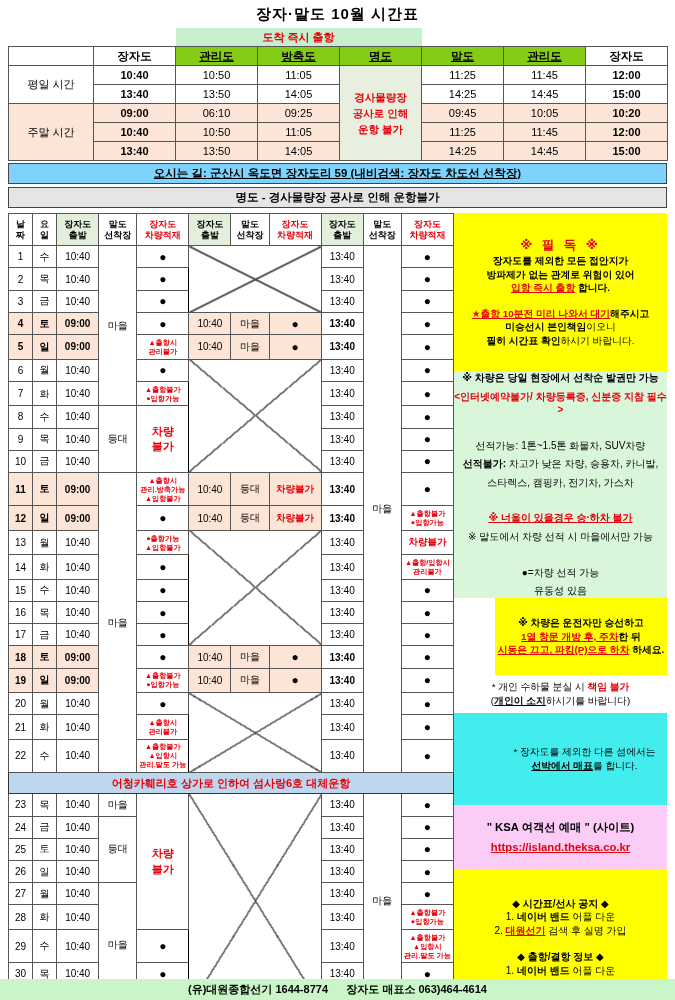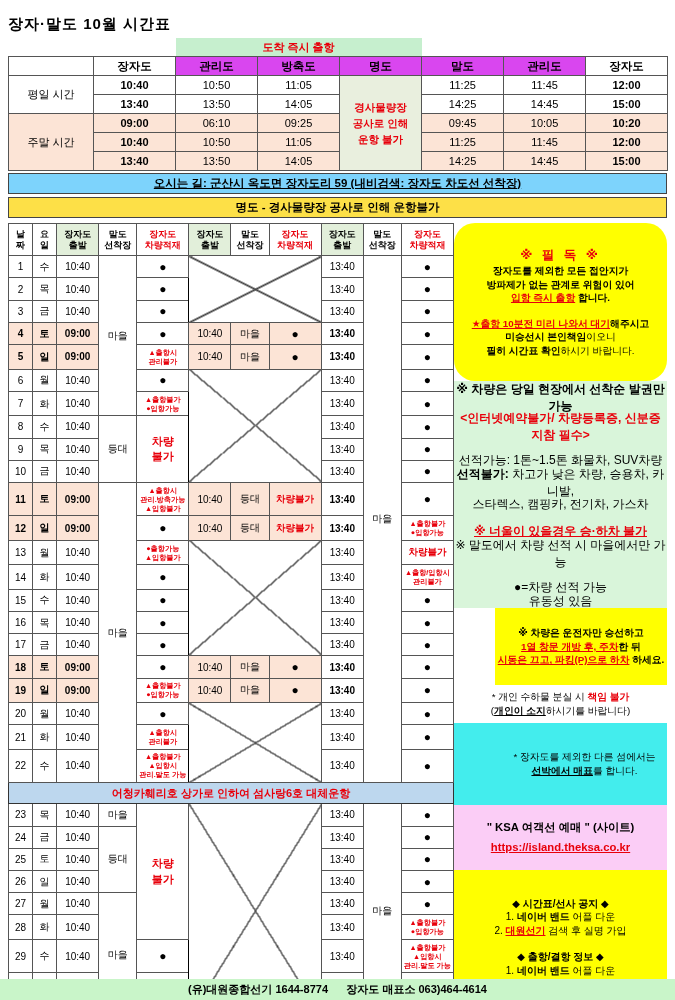--- a/index.html
+++ b/index.html
@@ -1,35 +1,35 @@
 <!DOCTYPE html>
 <html><head>
 <meta charset="utf-8">
 <style>
   html,body{margin:0;padding:0;background:#e9e9e9;}
   .page{width:675px;height:1000px;background:#fff;position:relative;overflow:hidden;
         font-family:"Liberation Sans","DejaVu Sans",sans-serif;color:#000;}
   .inner{padding:3px 8px 0 8px;}
-  .title{font-size:15px;font-weight:bold;margin:12px 0 4px 0;letter-spacing:1px;}
+  .title{font-size:15px;font-weight:bold;text-align:center;margin:2px 0 4px 0;letter-spacing:1px;}
 
   table{border-collapse:collapse;table-layout:fixed;}
 
   
   .toptable{width:659px;}
   .toptable td{border:1px solid #555;text-align:center;font-size:11px;height:18px;padding:0;background:#fff;vertical-align:middle;}
   .toptable .nb{border:none;background:transparent;}
   .toptable .bandg{background:#c6efce;color:#e8000b;font-weight:bold;font-size:11px;border:none;height:15px;}
   .toptable .h{font-weight:bold;font-size:11.5px;}
-  .toptable .g{background:#d946ef;}
+  .toptable .g{background:#84cc16;text-decoration:underline;}
   .toptable .p{background:#fce4d6;}
   .toptable .b{font-weight:bold;}
   .toptable .myeong{background:#e9efde;color:#e8000b;font-weight:bold;font-size:10.5px;white-space:pre-line;line-height:1.55;}
 
   .pinkband{background:#7dd3fc;border:1px solid #444;text-align:center;font-weight:bold;font-size:11.5px;height:19px;line-height:19px;margin-top:2px;text-decoration:underline;}
-  .cyanband{background:#fde047;border:1px solid #444;text-align:center;font-weight:bold;font-size:11.5px;height:19px;line-height:19px;margin-top:3px;}
+  .cyanband{background:#e5e5e5;border:1px solid #444;text-align:center;font-weight:bold;font-size:11.5px;height:19px;line-height:19px;margin-top:3px;}
 
   
   .main{display:flex;margin-top:5px;align-items:stretch;}
   .cal{width:446px;height:795px;border:1.6px solid #000;}
   .cal td{border:1px solid #555;text-align:center;vertical-align:middle;font-size:10px;padding:0 1px;background:#fff;height:19px;}
   .cal .hh{font-weight:bold;font-size:9px;white-space:pre-line;line-height:1.15;height:28px;}
   .cal .hg{background:#e2efda;}
   .cal .hr{color:#e8000b;}
   .cal .b{font-weight:bold;}
   .cal .p{background:#fce4d6;}
@@ -45,21 +45,21 @@
 
   
   .notices{width:213px;display:flex;flex-direction:column;}
   .notice{display:flex;flex-direction:column;justify-content:center;text-align:center;font-size:9.8px;line-height:1.38;overflow:hidden;}
   .notice .nline{min-height:12px;}
   .notice .lg{font-size:12.5px;letter-spacing:3px;min-height:16px;}
   .sb{font-weight:bold;}
   .sr{color:#e8000b;font-weight:bold;}
   .sru{color:#e8000b;font-weight:bold;text-decoration:underline;}
   .sbu{font-weight:bold;text-decoration:underline;}
-  .n-vehicle-rules{font-size:12px;}
+  .n-vehicle-rules{font-size:10px;justify-content:space-between;}
   .n-ksa-booking{font-size:11.3px;line-height:1.7;}
   .n-band-info{font-size:10px;}
 
   .footband{position:absolute;left:0;bottom:0;width:675px;height:21px;background:#c9f5c9;
             text-align:center;font-weight:bold;font-size:11px;line-height:21px;}
 </style>
 </head>
 <body>
 
 <div class="page">
@@ -471,21 +471,21 @@
               <td class="d">31</td>
               <td class="w">금</td>
               <td class="t gl">10:40</td>
               <td class="dot">●</td>
               <td class="t gl">13:40</td>
               <td class="dot">●</td>
             </tr>
           </tbody>
       </table>
       <div class="notices">
-          <div class="notice n-must-read" style="background: rgb(255, 255, 0); height: 158px; border-radius: 21px;">
+          <div class="notice n-must-read" style="background: rgb(255, 255, 0); height: 158px;">
             <div class="nline lg"><span class="sr">※ 필  독 ※</span></div>
             <div class="nline"><span class="sb">장자도를 제외한 모든 접안지가</span></div>
             <div class="nline"><span class="sb">방파제가 없는 관계로 위험이 있어</span></div>
             <div class="nline"><span class="sru">입항 즉시 출항</span><span class="sb"> 합니다.</span></div>
             <div class="nline"></div>
             <div class="nline"><span class="sru">★출항 10분전 미리 나와서 대기</span><span class="sb">해주시고</span></div>
             <div class="nline"><span class="sb">미승선시 본인책임</span><span>이오니</span></div>
             <div class="nline"><span class="sb">필히 시간표 확인</span><span>하시기 바랍니다.</span></div>
           </div>
           <div class="notice n-vehicle-rules" style="background: rgb(217, 245, 218); height: 227px;">
@@ -504,21 +504,21 @@
           </div>
           <div class="notice n-driver-only" style="background: rgb(255, 255, 0); height: 77px; margin-left: 41px;">
             <div class="nline"><span class="sb">※ 차량은 운전자만 승선하고</span></div>
             <div class="nline"><span class="sru">1열 창문 개방 후, 주차</span><span class="sb">한 뒤</span></div>
             <div class="nline"><span class="sru">시동은 끄고, 파킹(P)으로 하차</span><span class="sb"> 하세요.</span></div>
           </div>
           <div class="notice n-baggage" style="background: rgb(255, 255, 255); height: 38px;">
             <div class="nline"><span>* 개인 수하물 분실 시 </span><span class="sr">책임 불가</span></div>
             <div class="nline"><span>(</span><span class="sbu">개인이 소지</span><span>하시기를 바랍니다)</span></div>
           </div>
-          <div class="notice n-island-ticketing" style="background: rgb(67, 237, 237); height: 82px; padding-left: 48px;">
+          <div class="notice n-island-ticketing" style="background: rgb(67, 237, 237); height: 92px; padding-left: 48px;">
             <div class="nline"><span>* 장자도를 제외한 다른 섬에서는</span></div>
             <div class="nline"><span class="sbu">선박에서 매표</span><span>를 합니다.</span></div>
           </div>
           <div class="notice n-ksa-booking" style="background: rgb(251, 205, 246); height: 65px;">
             <div class="nline"><span class="sb">" KSA 여객선 예매 " (사이트)</span></div>
             <div class="nline"><span class="sru link">https://island.theksa.co.kr</span></div>
           </div>
           <div class="notice n-band-info" style="background: rgb(255, 255, 0); height: 148px;">
             <div class="nline"><span class="sb">◆ 시간표/선사 공지 ◆</span></div>
             <div class="nline"><span>1. </span><span class="sb">네이버 밴드</span><span> 어플 다운</span></div>

